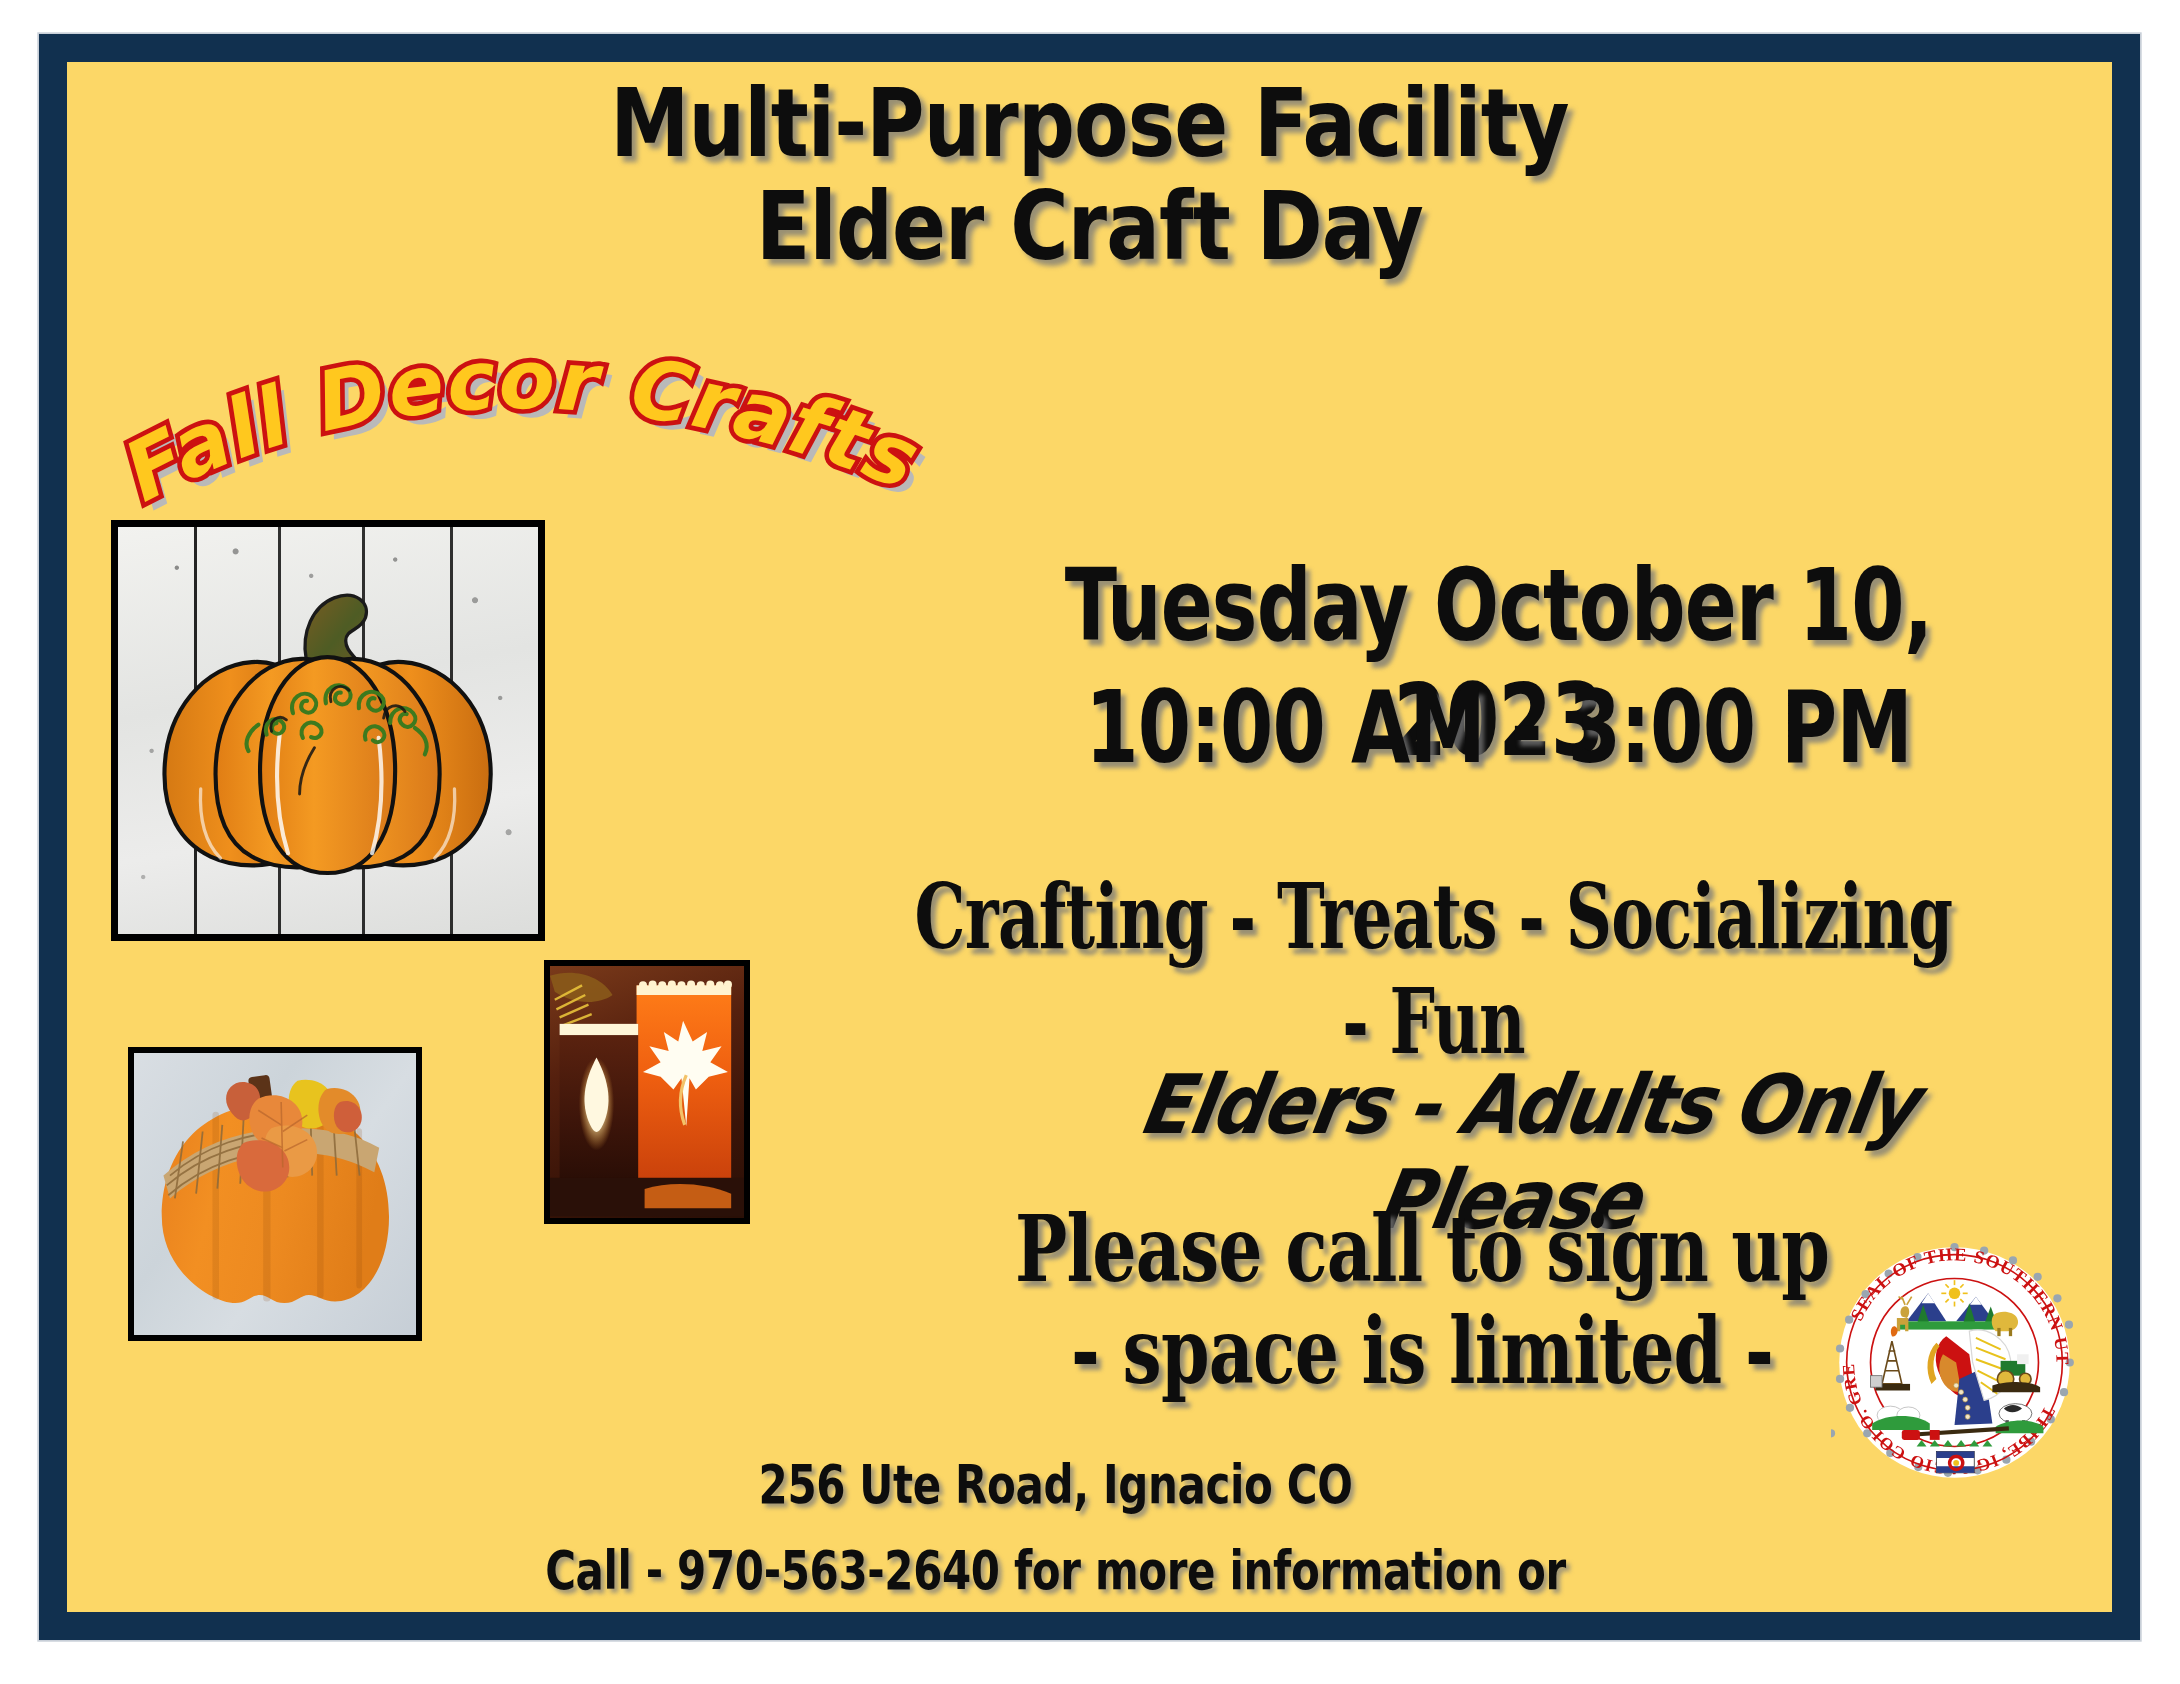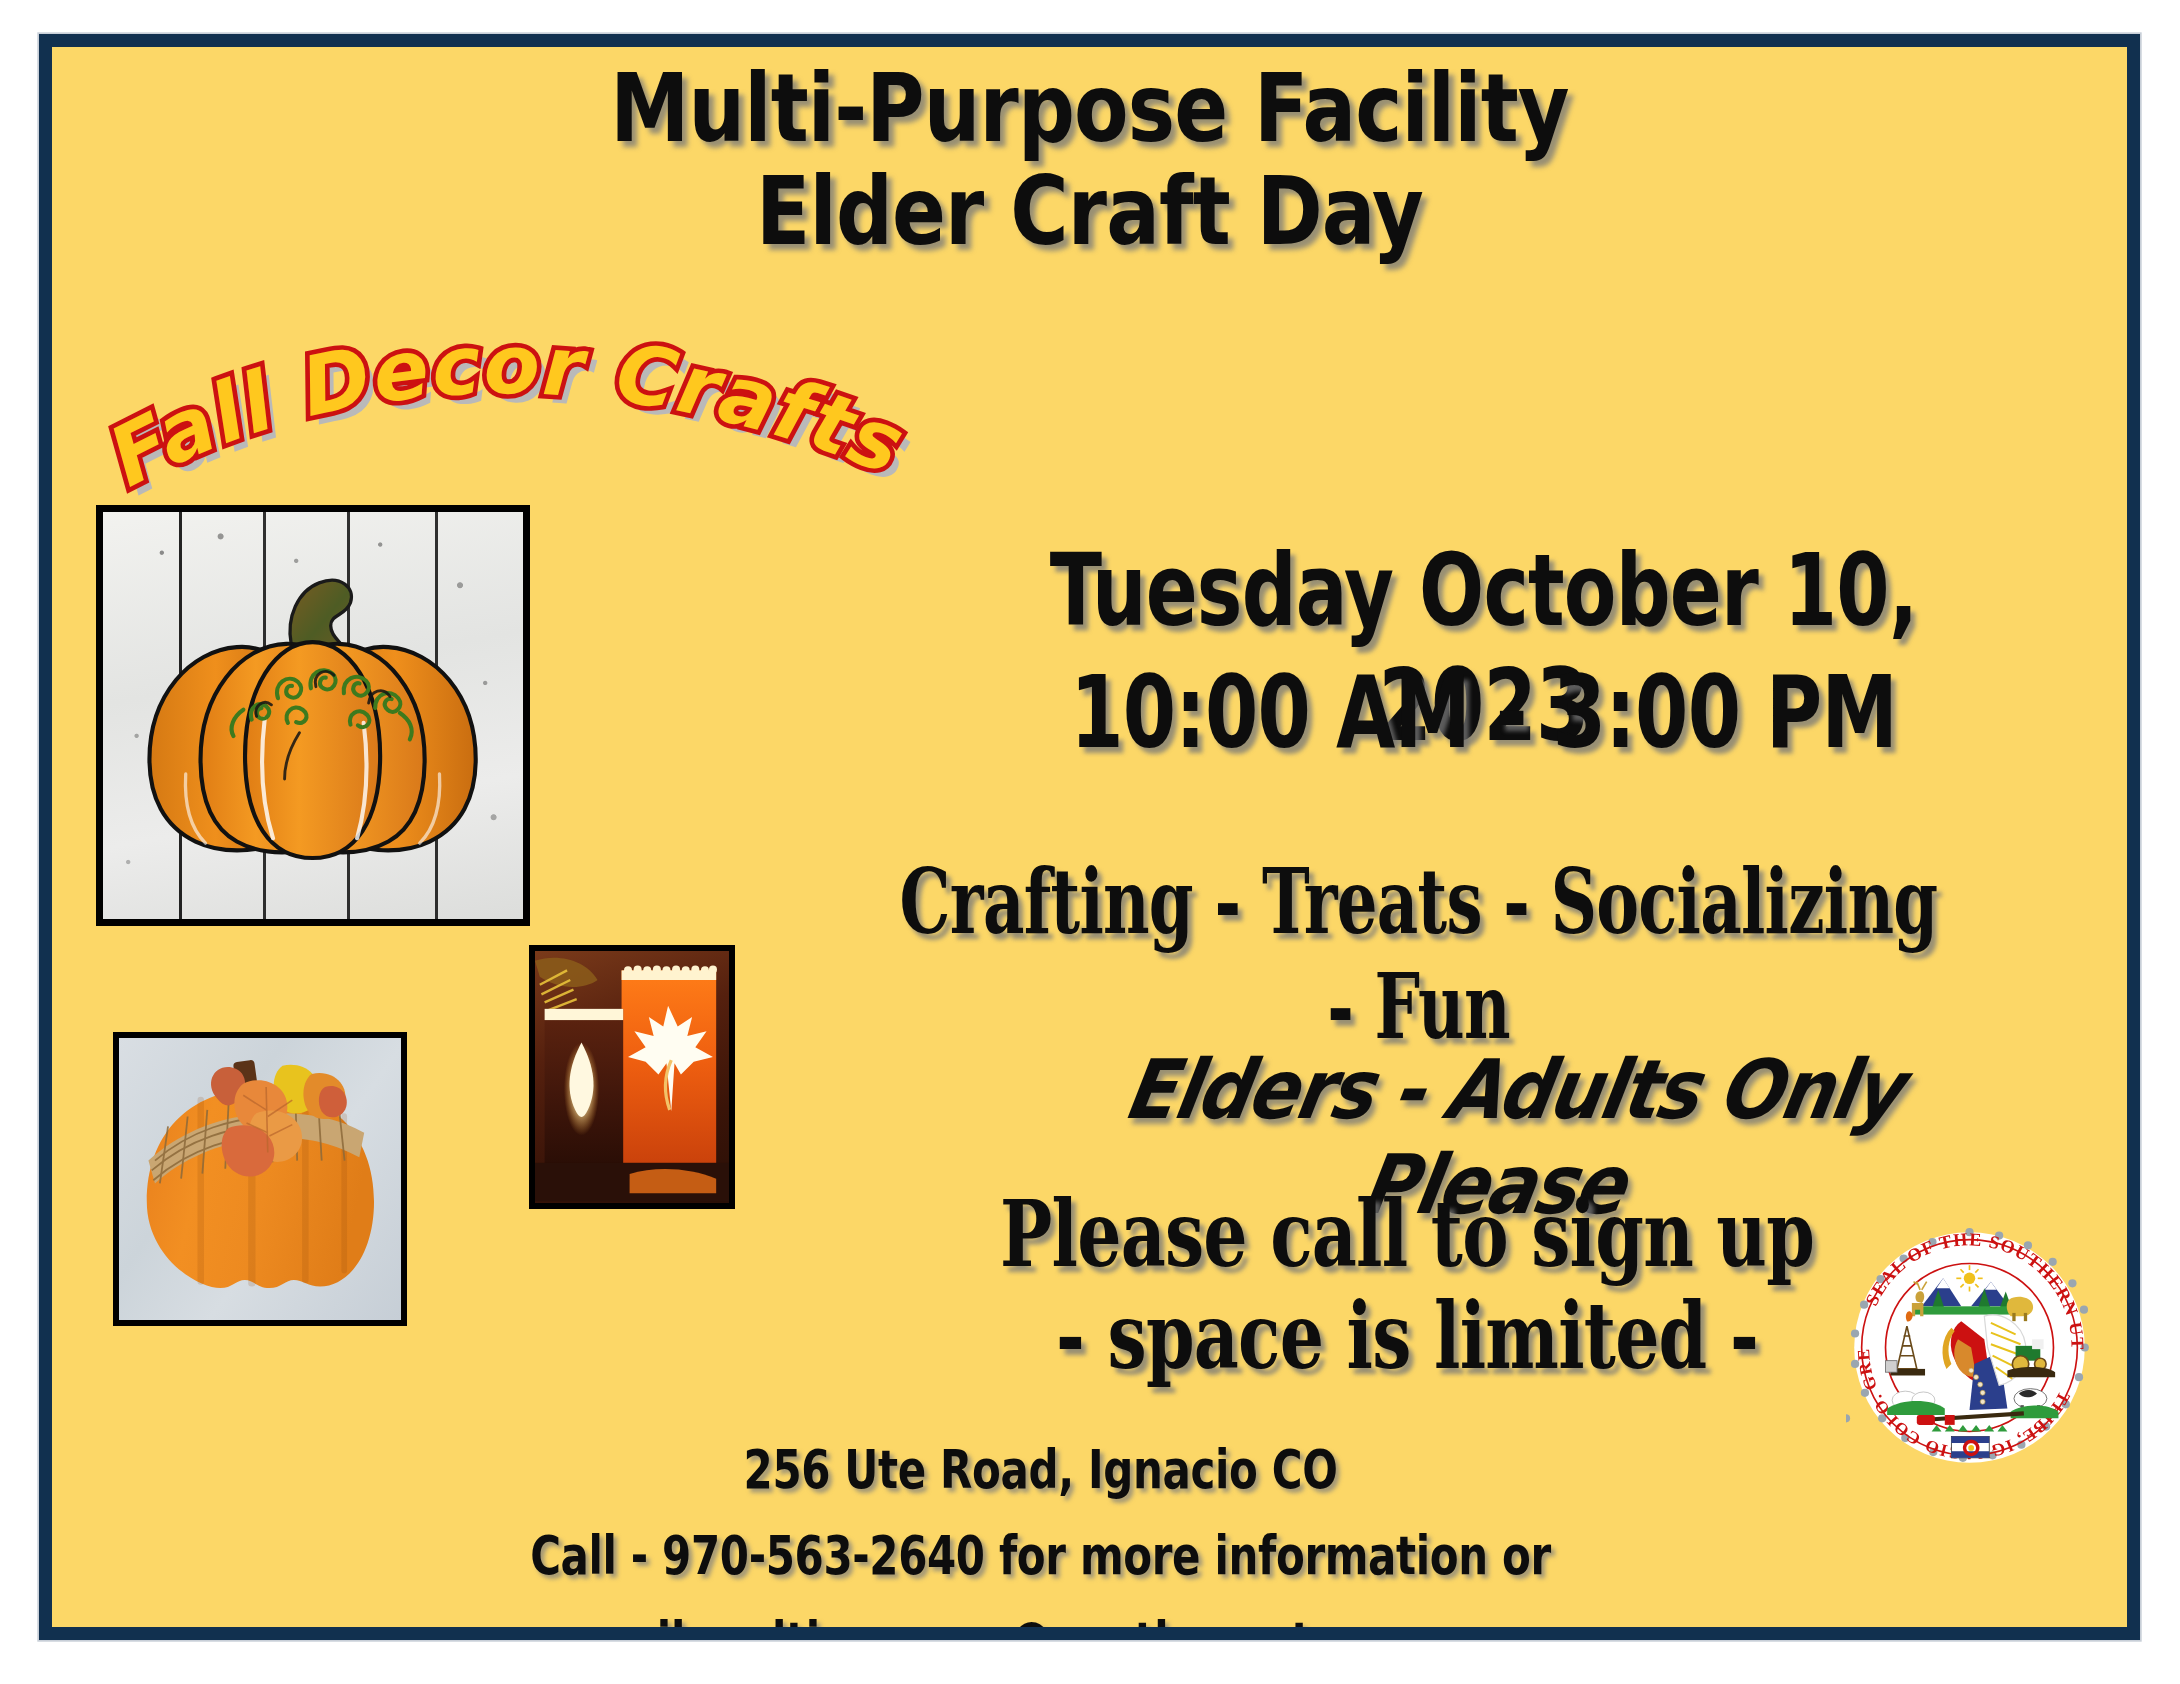--- a/index.html
+++ b/index.html
@@ -16,21 +16,21 @@
 
   
   #poster {
     position: absolute;
     left: 39px;
     top: 34px;
     width: 2101px;
     height: 1606px;
     box-sizing: border-box;
     background: #11304f;
-    padding: 13px;
+    padding: 28px;
     box-shadow: 0 0 0 1.7px #c8cfd8;
   }
   #canvas {
     position: relative;
     width: 100%;
     height: 100%;
     background: #fcd767;
     overflow: hidden;
   }
 

